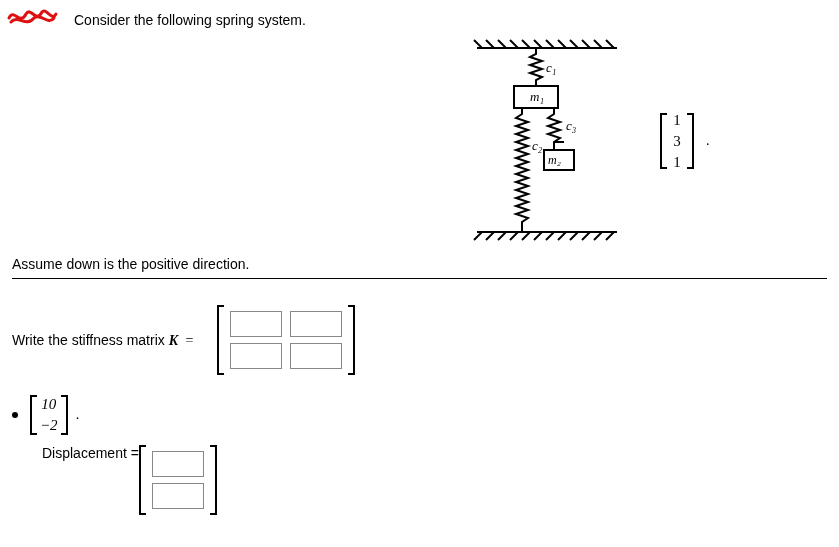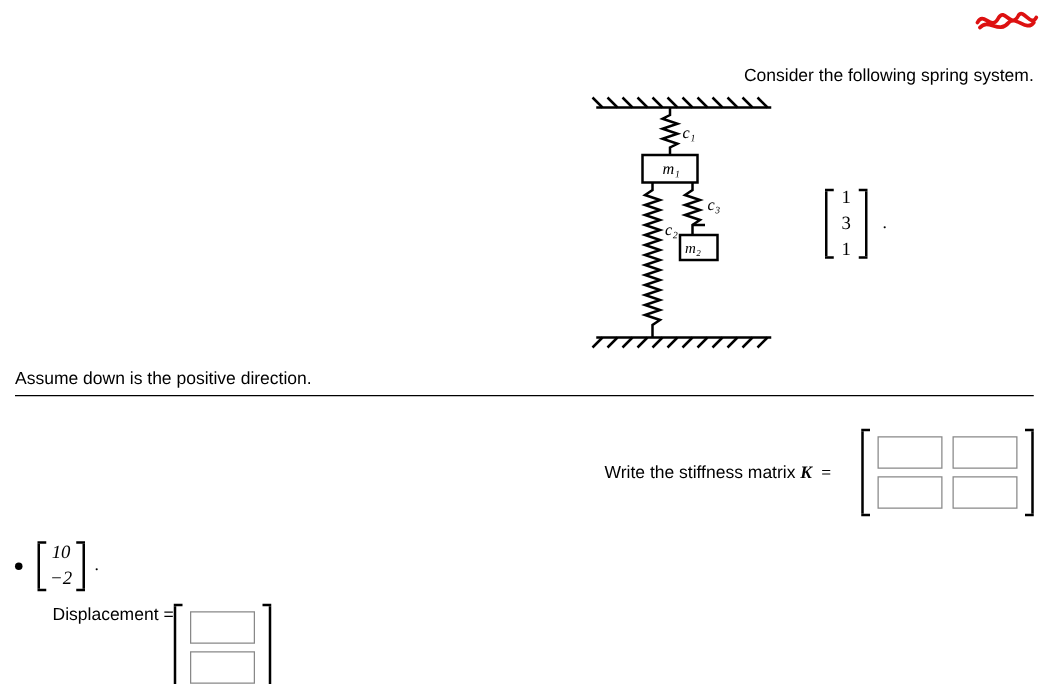--- a/index.html
+++ b/index.html
@@ -7,23 +7,22 @@
       font-family: Arial, Helvetica, sans-serif;
       font-size: 14px;
       color: #000;
       margin: 0;
       padding: 8px 12px;
       width: 839px;
       background: #fff;
     }
     .top-row {
       display: flex;
-      align-items: flex-end;
+      align-items: center;
       gap: 20px;
-      flex-direction: column;
     }
     .scribble {
       width: 42px;
       height: 22px;
       position: relative;
     }
     .scribble svg { position: absolute; top: -4px; left: -6px; }
     .intro-text { padding-top: 2px; }
     .figure-wrap {
       display: flex;
@@ -82,21 +81,20 @@
     .hr {
       border: none;
       border-top: 1px solid #000;
       margin: 6px 0 26px 0;
     }
     .prompt-line {
       display: flex;
       align-items: center;
       gap: 20px;
       margin-bottom: 20px;
-      justify-content: flex-end;
     }
     .varK, .varf, .varc {
       font-family: "Times New Roman", serif;
       font-style: italic;
       font-weight: bold;
     }
     .eq {
       font-family: "Times New Roman", serif;
       padding: 0 4px;
     }

